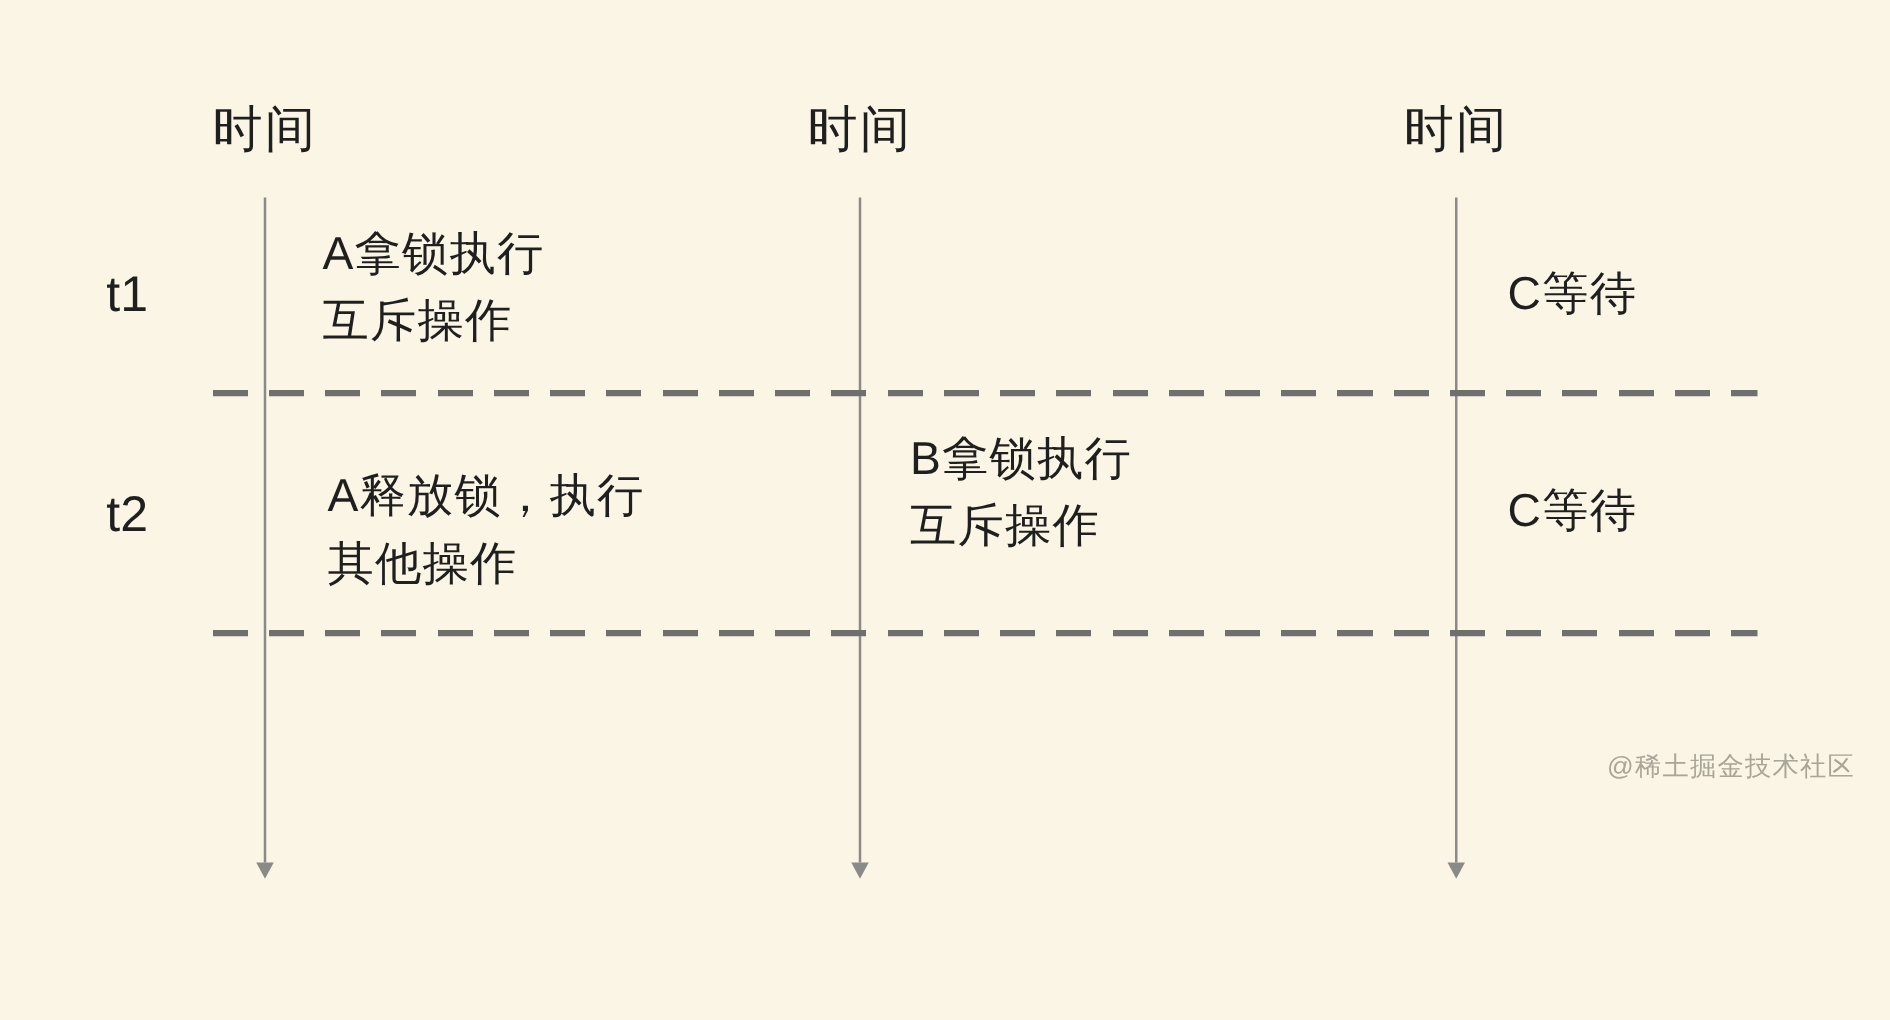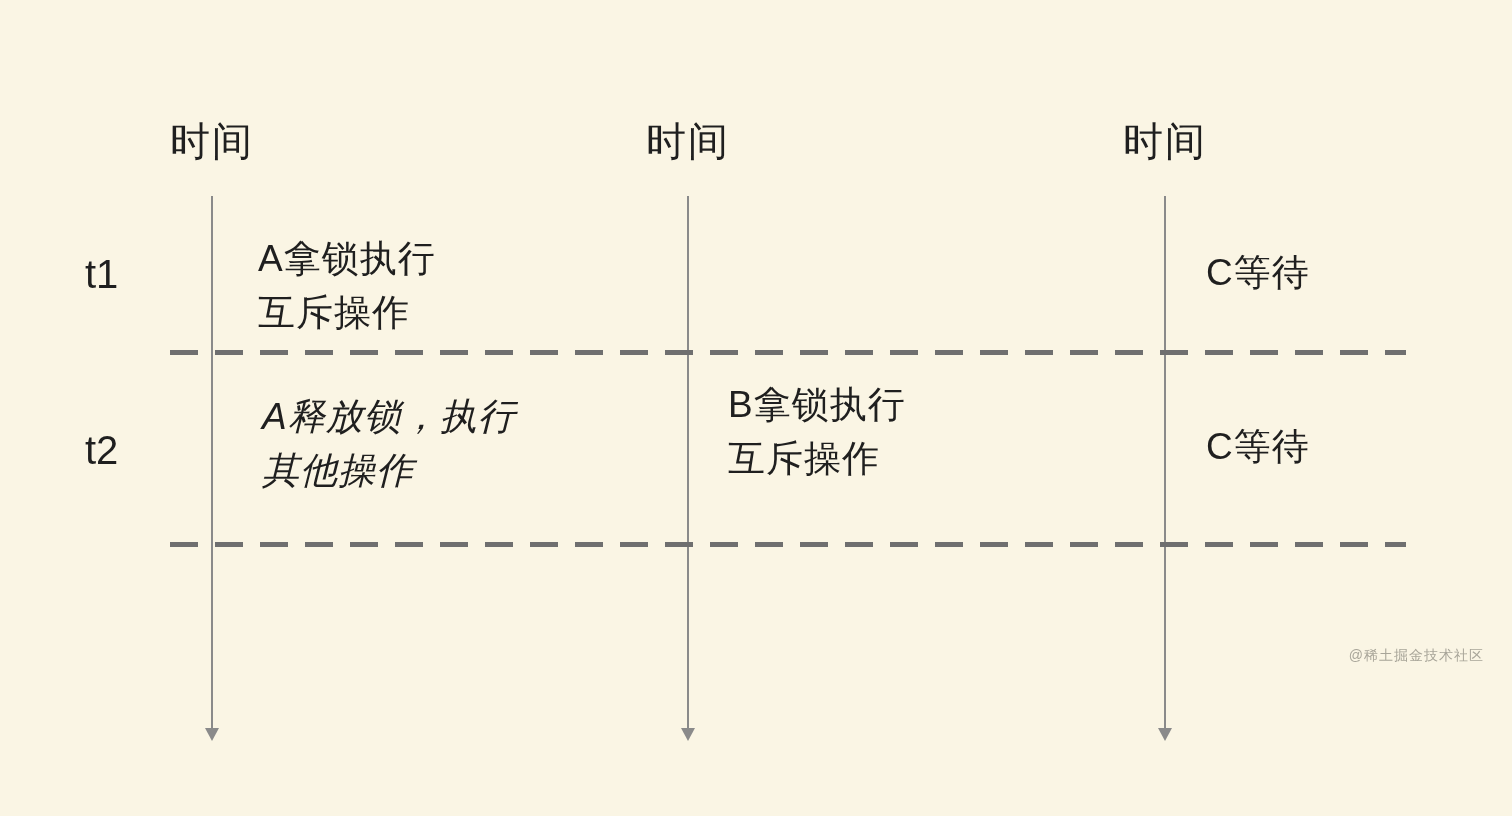--- a/index.html
+++ b/index.html
@@ -14,21 +14,20 @@
   body{
     font-family:"Liberation Sans","DejaVu Sans",sans-serif;
     background:var(--bg);
     overflow:hidden;
   }
   .canvas{
     position:relative;
     width:1512px;
     height:643px;
     background:var(--bg);
-    margin-top:38px;
   }
   .axis-label{
     position:absolute;
     top:76px;
     transform:translateX(-50%);
     font-size:40px;
     color:var(--text);
     letter-spacing:2px;
     white-space:nowrap;
   }
@@ -67,31 +66,31 @@
   .row-label.t1{top:214px;}
   .row-label.t2{top:390px;}
   .event{
     position:absolute;
     font-size:37px;
     line-height:1.45;
     color:var(--text);
     white-space:pre-line;
     letter-spacing:1px;
   }
-  .event.e-t1-a{left:258px;top:194px;}
+  .event.e-t1-a{left:258px;top:176px;}
   .event.e-t1-b{left:728px;top:208px;}
   .event.e-t1-c{left:1206px;top:208px;}
-  .event.e-t2-a{left:262px;top:352px;font-style:italic;}
+  .event.e-t2-a{left:262px;top:370px;}
   .event.e-t2-b{left:728px;top:340px;}
   .event.e-t2-c{left:1206px;top:382px;}
   .watermark{
     position:absolute;
     right:28px;
     bottom:16px;
-    font-size:14px;
+    font-size:21px;
     color:var(--watermark);
     letter-spacing:1px;
   }
 </style>
 </head>
 <body>
 
 <div class="canvas">
 
   <div class="axis-label" style="left:212px">时间</div>

